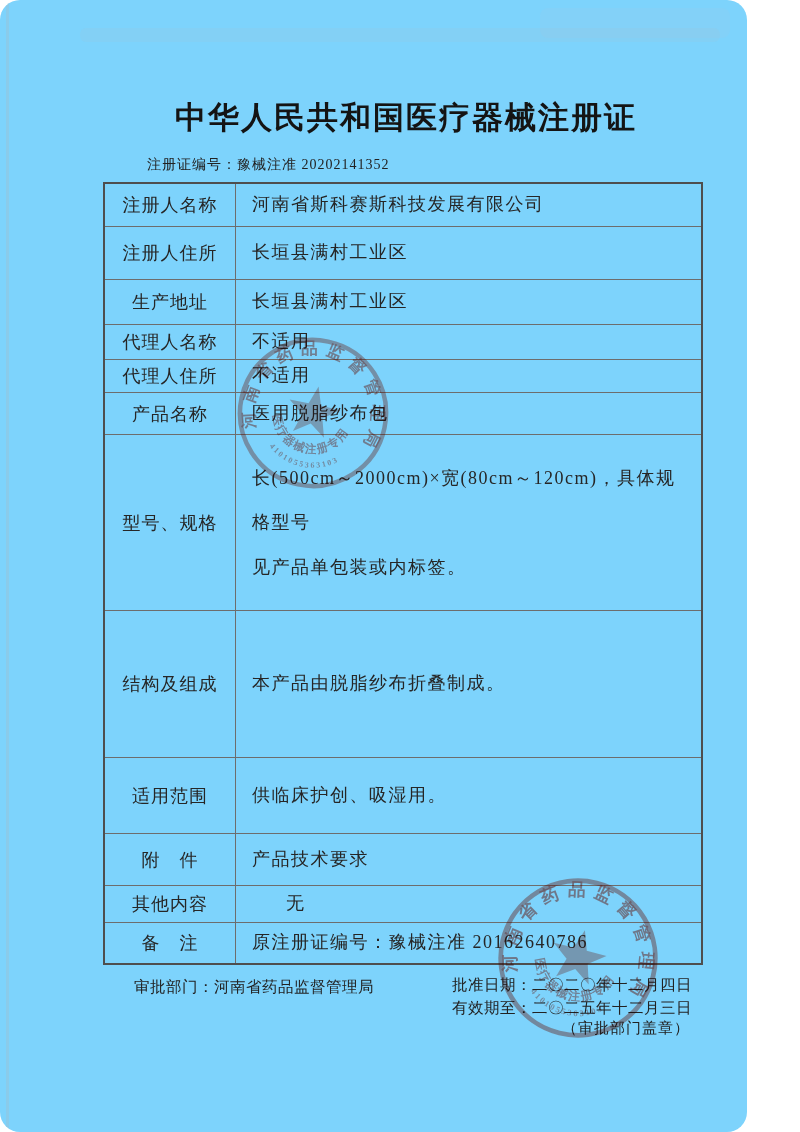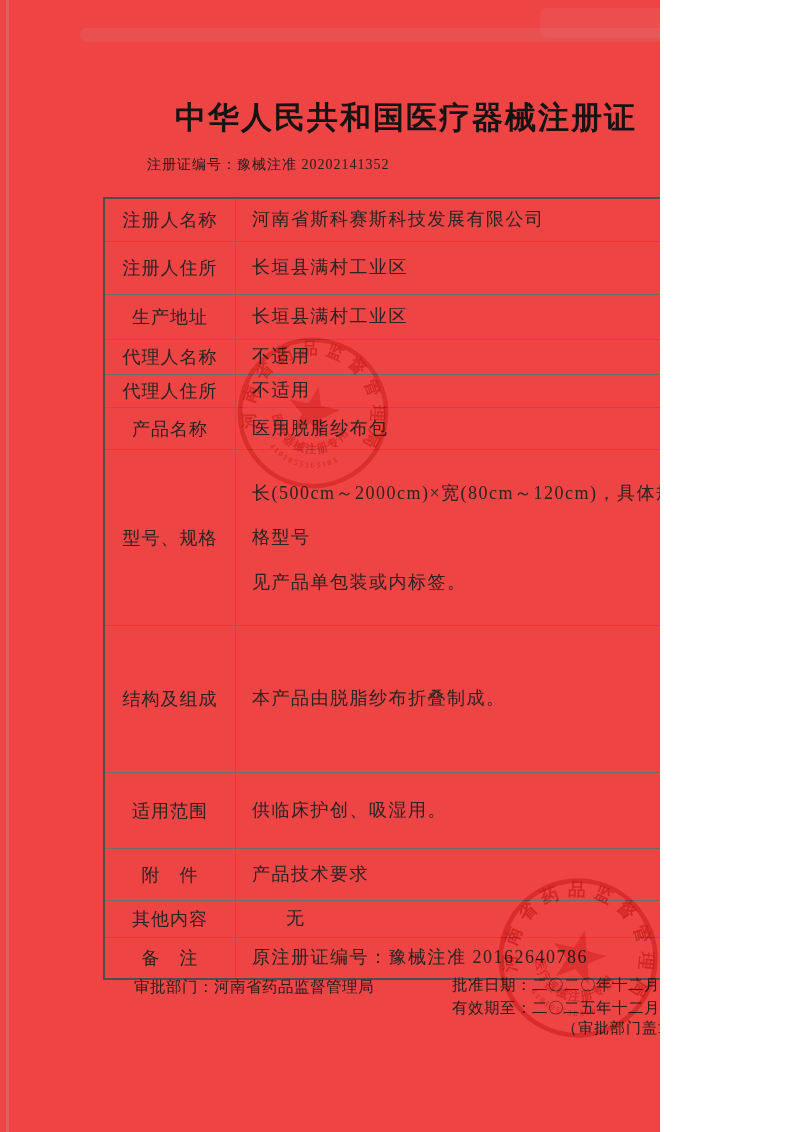--- a/index.html
+++ b/index.html
@@ -1,40 +1,41 @@
 <!DOCTYPE html>
 <html><head>
 <meta charset="utf-8">
 <style>
   html,body{margin:0;padding:0;background:#ffffff;}
   .page{
     position:relative;
-    width:660px;height:1132px;
-    background:#ef4444;
+    width:747px;height:1132px;
+    background:#7dd3fc;
     overflow:hidden;
     font-family:"Liberation Serif","DejaVu Serif",serif;
     color:#2d2d2d;
+    border-radius:20px;
   }
   
   .edge-left{position:absolute;left:6px;top:0;width:3px;height:1132px;background:rgba(180,180,180,.25);}
   .smudge-top{position:absolute;left:80px;top:28px;width:640px;height:14px;background:rgba(185,185,185,.10);border-radius:6px;}
   .smudge-top2{position:absolute;left:540px;top:8px;width:190px;height:30px;background:rgba(200,195,200,.08);border-radius:8px;}
 
   .title{
     position:absolute;left:0;top:97px;width:800px;
     text-align:center;padding-left:12px;box-sizing:border-box;
     font-size:31px;font-weight:700;letter-spacing:2px;color:#141414;
   }
   .regline{
     position:absolute;left:147px;top:156px;
     font-size:14px;letter-spacing:1px;color:#222;
   }
 
   .cert-table{
-    position:absolute;left:103px;top:197px;width:600px;
+    position:absolute;left:103px;top:182px;width:600px;
     border:2px solid #4e4e4e;box-sizing:border-box;
     background:transparent;
   }
   .row{display:flex;border-bottom:1px solid #6d6d6d;box-sizing:border-box;}
   .row:last-child{border-bottom:none;}
   .cell{display:flex;align-items:center;box-sizing:border-box;}
   .cell.label{
     width:131px;min-width:131px;justify-content:center;text-align:center;
     border-right:1px solid #6d6d6d;
     font-size:18px;letter-spacing:1px;color:#262626;

